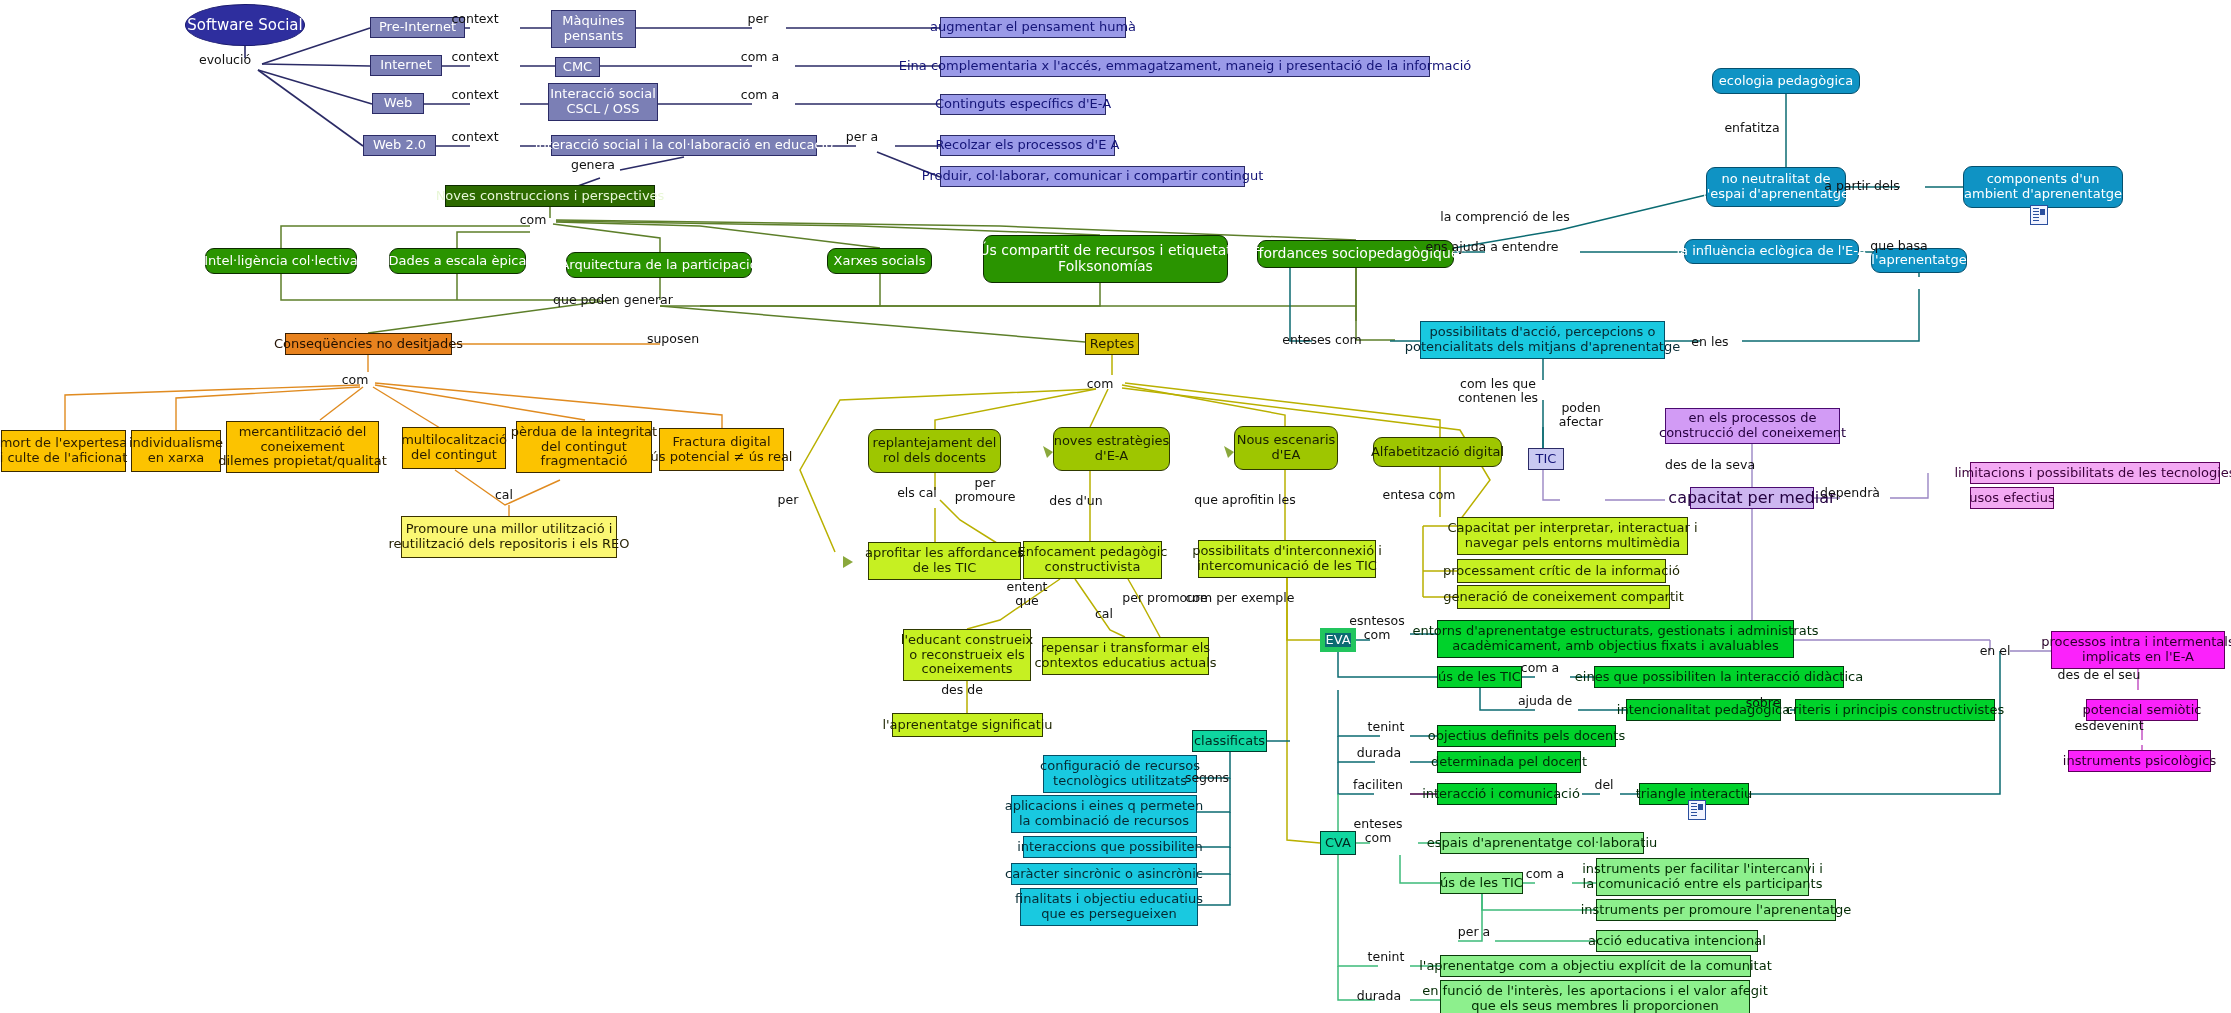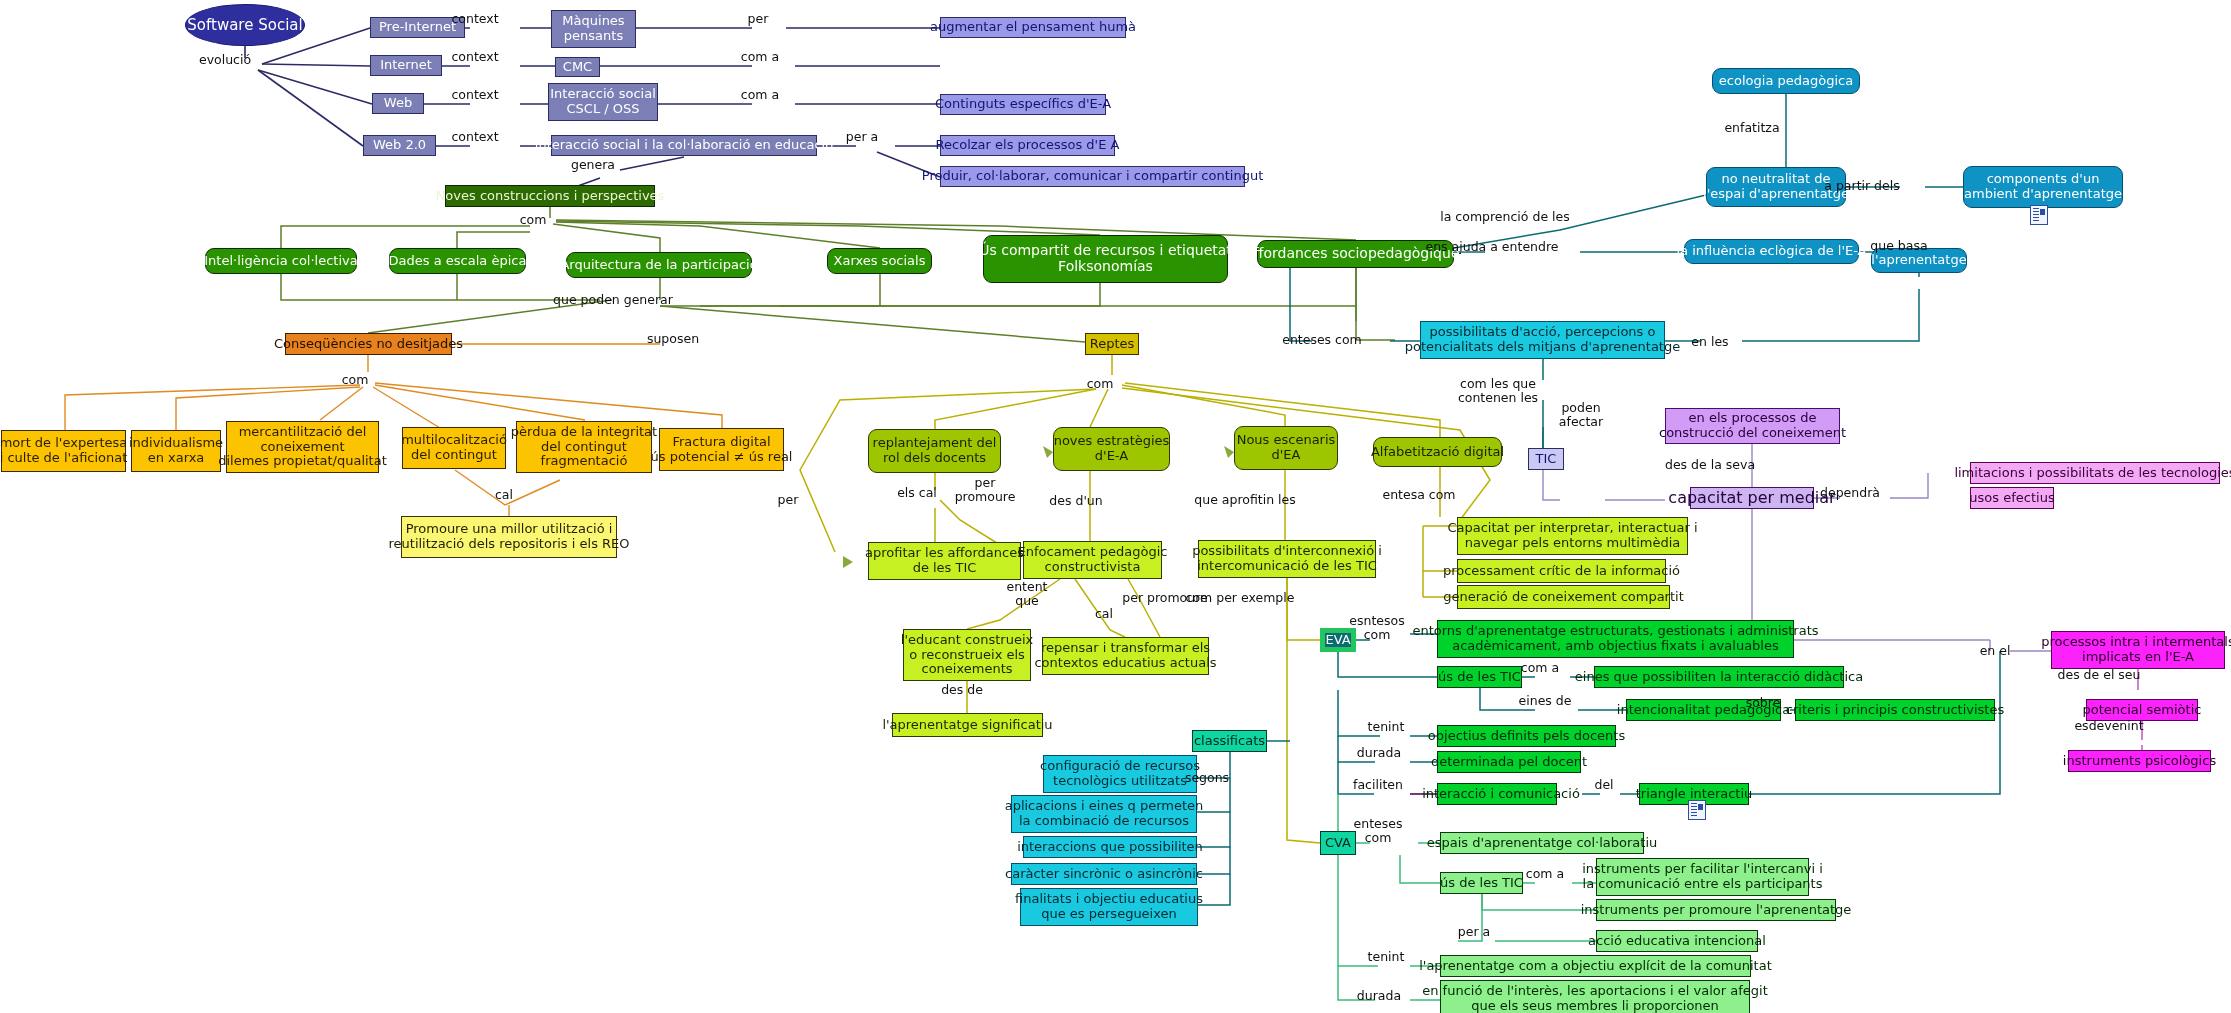--- a/index.html
+++ b/index.html
@@ -188,20 +188,21 @@
     <div class="node n-slate" style="left: 370px; top: 55px; width: 72px; height: 21px; font-size: 13px; white-space: pre;">Internet</div>
     <div class="node n-slate" style="left: 372px; top: 93px; width: 52px; height: 21px; font-size: 13px; white-space: pre;">Web</div>
     <div class="node n-slate" style="left: 363px; top: 135px; width: 73px; height: 21px; font-size: 13px; white-space: pre;">Web 2.0</div>
     <div class="node n-slate" style="left: 551px; top: 10px; width: 85px; height: 38px; font-size: 13px; white-space: pre;">Màquines
 pensants</div>
     <div class="node n-slate" style="left: 555px; top: 57px; width: 45px; height: 20px; font-size: 13px; white-space: pre;">CMC</div>
     <div class="node n-slate" style="left: 548px; top: 83px; width: 110px; height: 38px; font-size: 13px; white-space: pre;">Interacció social
 CSCL / OSS</div>
     <div class="node n-slate" style="left: 551px; top: 135px; width: 266px; height: 21px; font-size: 13px; white-space: pre;">interacció social i la col·laboració en educació</div>
     <div class="node n-peri" style="left: 940px; top: 17px; width: 186px; height: 21px; font-size: 13px; white-space: pre;">augmentar el pensament humà</div>
+    <div class="node n-peri" style="left: 940px; top: 56px; width: 490px; height: 21px; font-size: 13px; white-space: pre;">Eina complementaria x l'accés, emmagatzament, maneig i presentació de la informació</div>
     <div class="node n-peri" style="left: 940px; top: 94px; width: 166px; height: 21px; font-size: 13px; white-space: pre;">Continguts específics d'E-A</div>
     <div class="node n-peri" style="left: 940px; top: 135px; width: 175px; height: 21px; font-size: 13px; white-space: pre;">Recolzar els processos d'E A</div>
     <div class="node n-peri" style="left: 940px; top: 166px; width: 305px; height: 21px; font-size: 13px; white-space: pre;">Produir, col·laborar, comunicar i compartir contingut</div>
     <div class="node n-dgreen" style="left: 445px; top: 185px; width: 210px; height: 22px; font-size: 13px; white-space: pre;">Noves construccions i perspectives</div>
     <div class="node n-green" style="left: 205px; top: 248px; width: 152px; height: 26px; font-size: 13px; white-space: pre;">Intel·ligència col·lectiva</div>
     <div class="node n-green" style="left: 389px; top: 248px; width: 137px; height: 26px; font-size: 13px; white-space: pre;">Dades a escala èpica</div>
     <div class="node n-green" style="left: 566px; top: 252px; width: 186px; height: 26px; font-size: 13px; white-space: pre;">Arquitectura de la participació</div>
     <div class="node n-green" style="left: 827px; top: 248px; width: 105px; height: 26px; font-size: 13px; white-space: pre;">Xarxes socials</div>
     <div class="node n-green" style="left: 983px; top: 235px; width: 245px; height: 48px; font-size: 14px; white-space: pre;">Ús compartit de recursos i etiquetat
 Folksonomías</div>
@@ -334,21 +335,21 @@
     <div class="lbl" style="left: 1752px; top: 128px; font-size: 12.5px; text-align: center; transform: translate(-50%, -50%);">enfatitza</div>
     <div class="lbl" style="left: 1498px; top: 391px; font-size: 12.5px; text-align: center; transform: translate(-50%, -50%);">com les que
 contenen les</div>
     <div class="lbl" style="left: 1581px; top: 415px; font-size: 12.5px; text-align: center; transform: translate(-50%, -50%);">poden
 afectar</div>
     <div class="lbl" style="left: 1710px; top: 465px; font-size: 12.5px; text-align: center; transform: translate(-50%, -50%);">des de la seva</div>
     <div class="lbl" style="left: 1850px; top: 493px; font-size: 12.5px; text-align: center; transform: translate(-50%, -50%);">dependrà</div>
     <div class="lbl" style="left: 1377px; top: 628px; font-size: 12.5px; text-align: center; transform: translate(-50%, -50%);">esntesos
 com</div>
     <div class="lbl" style="left: 1540px; top: 668px; font-size: 12.5px; text-align: center; transform: translate(-50%, -50%);">com a</div>
-    <div class="lbl" style="left: 1545px; top: 701px; font-size: 12.5px; text-align: center; transform: translate(-50%, -50%);">eines de</div>
+    <div class="lbl" style="left: 1545px; top: 701px; font-size: 12.5px; text-align: center; transform: translate(-50%, -50%);">ajuda de</div>
     <div class="lbl" style="left: 1763px; top: 703px; font-size: 12.5px; text-align: center; transform: translate(-50%, -50%);">sobre</div>
     <div class="lbl" style="left: 1386px; top: 727px; font-size: 12.5px; text-align: center; transform: translate(-50%, -50%);">tenint</div>
     <div class="lbl" style="left: 1379px; top: 753px; font-size: 12.5px; text-align: center; transform: translate(-50%, -50%);">durada</div>
     <div class="lbl" style="left: 1378px; top: 785px; font-size: 12.5px; text-align: center; transform: translate(-50%, -50%);">faciliten</div>
     <div class="lbl" style="left: 1604px; top: 785px; font-size: 12.5px; text-align: center; transform: translate(-50%, -50%);">del</div>
     <div class="lbl" style="left: 1207px; top: 778px; font-size: 12.5px; text-align: center; transform: translate(-50%, -50%);">segons</div>
     <div class="lbl" style="left: 1378px; top: 831px; font-size: 12.5px; text-align: center; transform: translate(-50%, -50%);">enteses
 com</div>
     <div class="lbl" style="left: 1545px; top: 874px; font-size: 12.5px; text-align: center; transform: translate(-50%, -50%);">com a</div>
     <div class="lbl" style="left: 1474px; top: 932px; font-size: 12.5px; text-align: center; transform: translate(-50%, -50%);">per a</div>

